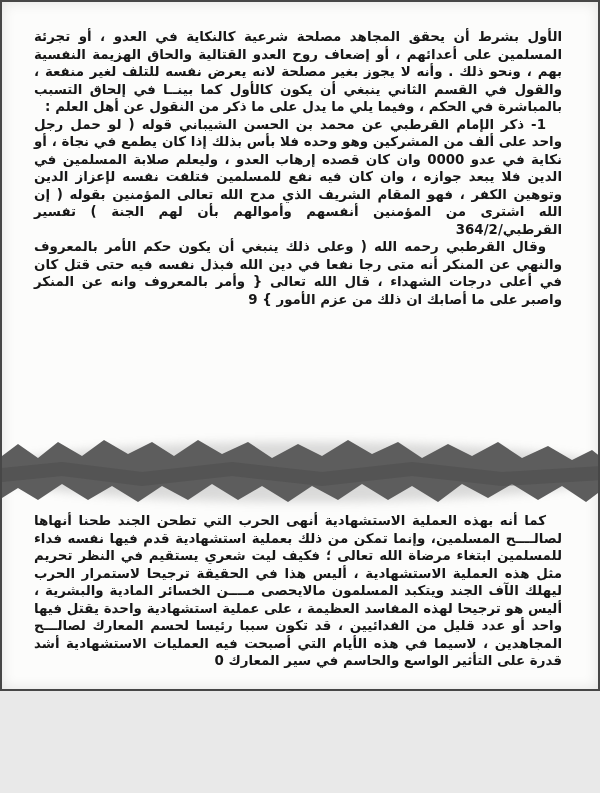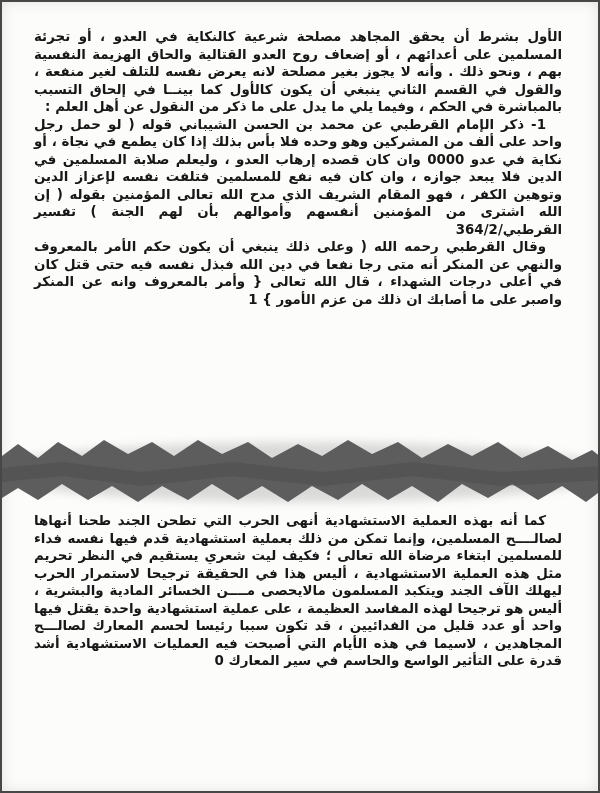--- a/index.html
+++ b/index.html
@@ -3,21 +3,21 @@
 <meta charset="utf-8">
 <style>
   html, body {
     margin: 0;
     padding: 0;
     background: #e9e9e9;
   }
   .page {
     position: relative;
     width: 600px;
-    height: 793px;
+    height: 691px;
     margin: 0 auto;
     background: #fcfcfb;
     border: 2px solid #474747;
     box-sizing: border-box;
     overflow: hidden;
     direction: rtl;
     font-family: "DejaVu Sans", sans-serif;
     box-shadow: inset 0 0 14px rgba(0,0,0,0.10);
   }
   .text-block {
@@ -45,21 +45,21 @@
   }
 </style>
 </head>
 <body>
 
 <div class="page">
 
   <div class="text-block top">
     <p class="para first">الأول بشرط أن يحقق المجاهد مصلحة شرعية كالنكاية في العدو ، أو تجرئة المسلمين على أعدائهم ، أو إضعاف روح العدو القتالية والحاق الهزيمة النفسية بهم ، ونحو ذلك . وأنه لا يجوز بغير مصلحة لانه يعرض نفسه للتلف لغير منفعة ، والقول في القسم الثاني ينبغي أن يكون كالأول كما بينــا في إلحاق التسبب بالمباشرة في الحكم ، وفيما يلي ما يدل على ما ذكر من النقول عن أهل العلم :</p>
     <p class="para">1- ذكر الإمام القرطبي عن محمد بن الحسن الشيباني قوله ( لو حمل رجل واحد على ألف من المشركين وهو وحده فلا بأس بذلك إذا كان يطمع في نجاة ، أو نكاية في عدو 0000 وان كان قصده إرهاب العدو ، وليعلم صلابة المسلمين في الدين فلا يبعد جوازه ، وان كان فيه نفع للمسلمين فتلفت نفسه لإعزاز الدين وتوهين الكفر ، فهو المقام الشريف الذي مدح الله تعالى المؤمنين بقوله ( إن الله اشترى من المؤمنين أنفسهم وأموالهم بأن لهم الجنة ) تفسير القرطبي/364/2</p>
-    <p class="para">وقال القرطبي رحمه الله ( وعلى ذلك ينبغي أن يكون حكم الأمر بالمعروف والنهي عن المنكر أنه متى رجا نفعا في دين الله فبذل نفسه فيه حتى قتل كان في أعلى درجات الشهداء ، قال الله تعالى { وأمر بالمعروف وانه عن المنكر واصبر على ما أصابك ان ذلك من عزم الأمور } 1</p>
+    <p class="para">وقال القرطبي رحمه الله ( وعلى ذلك ينبغي أن يكون حكم الأمر بالمعروف والنهي عن المنكر أنه متى رجا نفعا في دين الله فبذل نفسه فيه حتى قتل كان في أعلى درجات الشهداء ، قال الله تعالى { وأمر بالمعروف وانه عن المنكر واصبر على ما أصابك ان ذلك من عزم الأمور } 9</p>
   </div>
 
   <svg class="tear" viewBox="0 0 600 108" xmlns="http://www.w3.org/2000/svg" aria-hidden="true">
     <defs>
       <filter id="tearBlur" x="-10%" y="-50%" width="120%" height="200%">
         <feGaussianBlur stdDeviation="5"></feGaussianBlur>
       </filter>
     </defs>
     <ellipse cx="300" cy="54" rx="315" ry="30" opacity="0.35" filter="url(#tearBlur)" fill="#9a9a9a"></ellipse>
     <polygon points="0,38 16,26 36,40 56,24 80,38 102,22 126,36 150,24 172,38 196,22 220,36 246,24 270,40 296,26 320,38 346,22 370,36 396,24 420,40 446,26 470,38 496,24 520,40 546,28 570,42 590,32 600,40 600,72 584,84 560,68 536,82 510,66 486,80 460,66 436,84 410,68 386,82 360,66 336,82 310,68 286,84 260,68 236,82 210,66 186,82 160,68 136,84 110,68 86,82 60,66 36,82 16,70 0,80" fill="#5d5d5d"></polygon>

